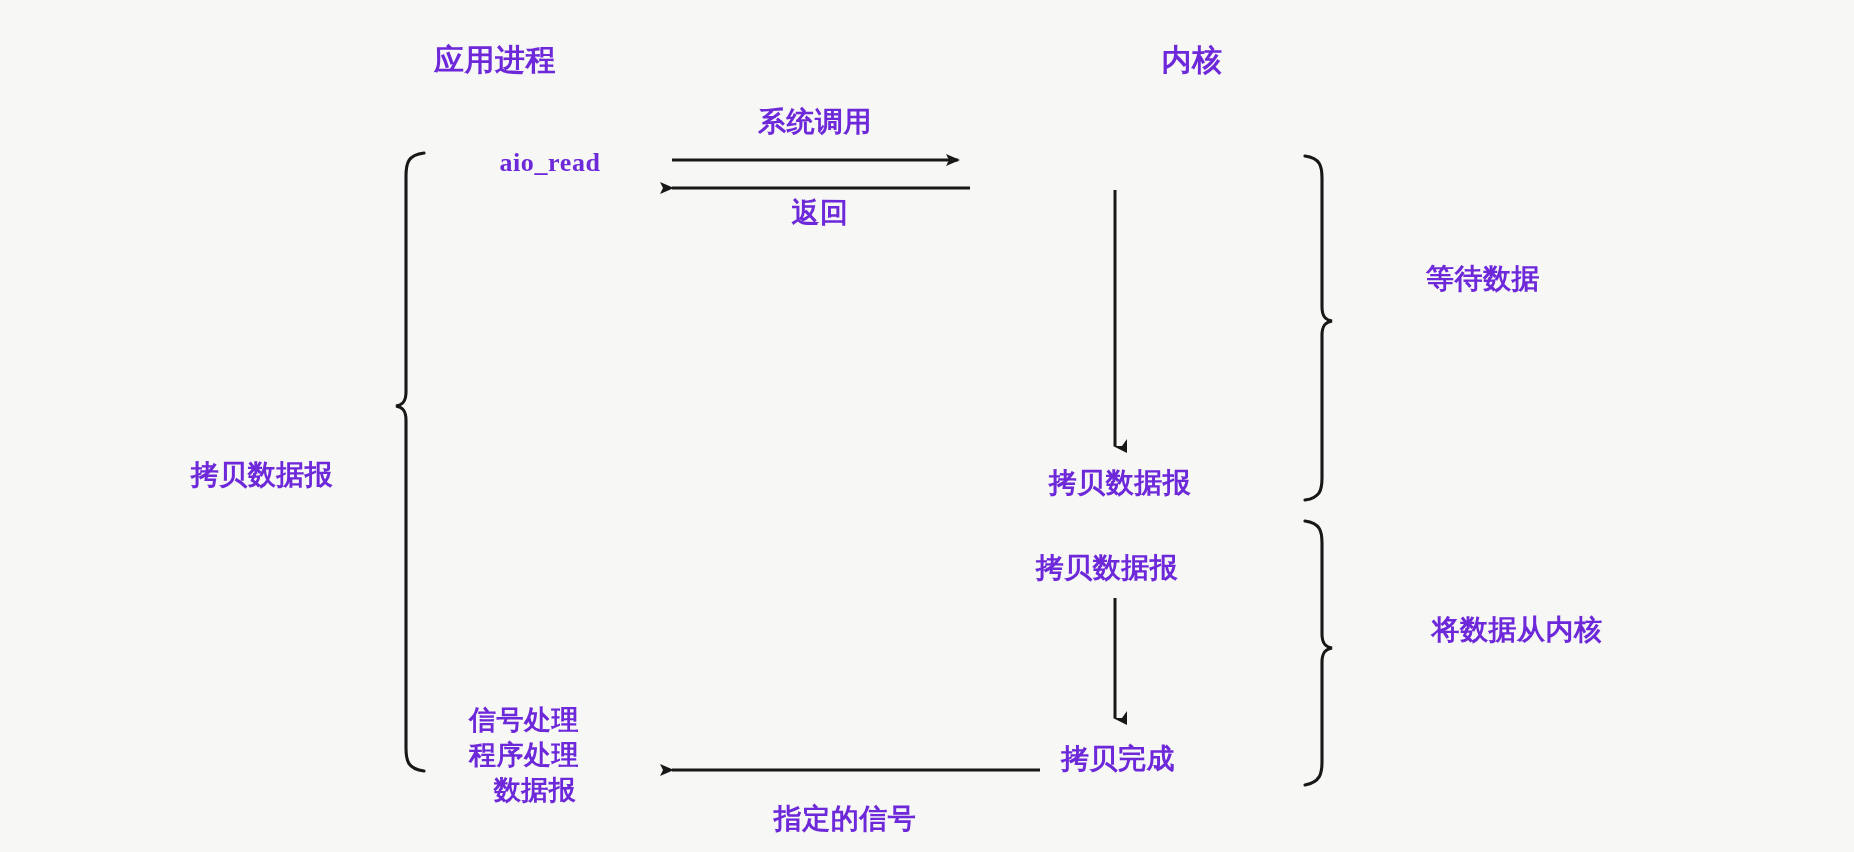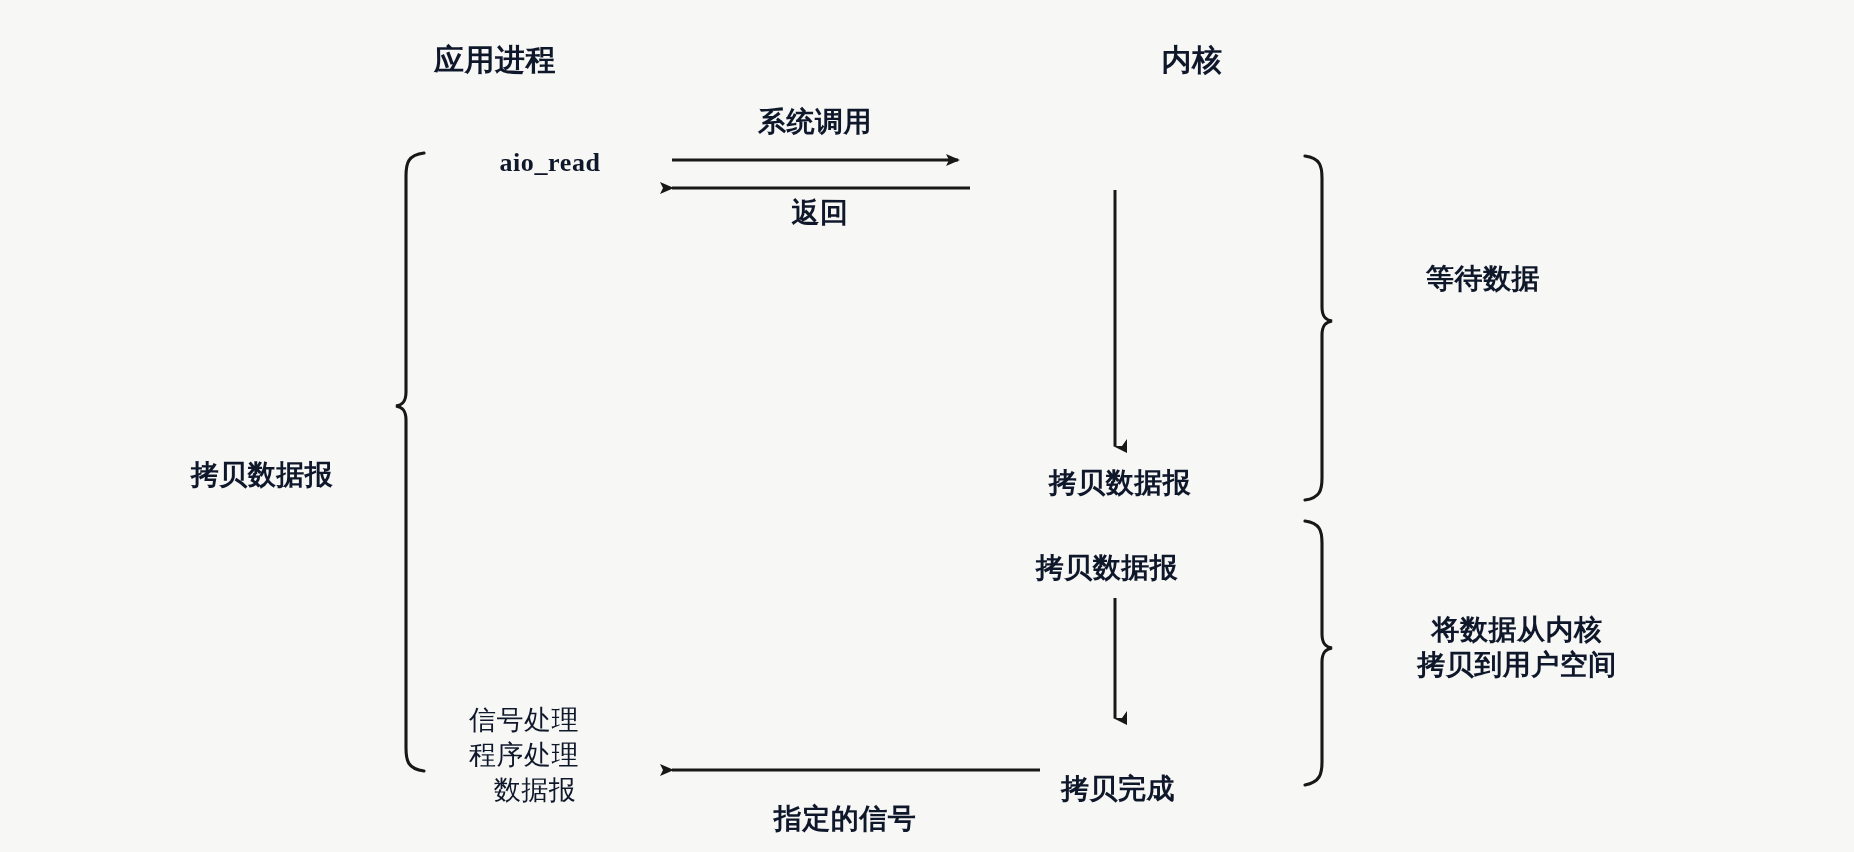--- a/index.html
+++ b/index.html
@@ -13,35 +13,35 @@
     height: 852px;
     background: #f7f7f5;
     overflow: hidden;
     font-family: "Liberation Sans", "DejaVu Sans", sans-serif;
     color: #1a1a1a;
   }
   .lbl {
     position: absolute;
     white-space: pre;
     line-height: 1.18;
-    color: #0f172a;
+    color: #6d28d9;
     letter-spacing: 0.5px;
   }
   .col-title {
     font-weight: bold;
     font-size: 30px;
     text-align: center;
   }
   .cjk {
     font-weight: bold;
     font-size: 28px;
     text-align: center;
   }
   .cjk-sm {
-    font-weight: normal;
+    font-weight: bold;
     font-size: 27px;
     text-align: center;
   }
   .mono-lbl {
     font-family: "Liberation Serif", "DejaVu Serif", serif;
     font-size: 26px;
     font-weight: 600;
     text-align: center;
     letter-spacing: 0.6px;
   }
@@ -132,29 +132,28 @@
 
   <div class="lbl cjk ctr" style="left:815px; top:105px;">系统调用</div>
 
   <div class="lbl cjk ctr" style="left:820px; top:196px;">返回</div>
 
 
   <div class="lbl cjk ctr" style="left:1120px; top:466px;">拷贝数据报</div>
 
   <div class="lbl cjk ctr" style="left:1107px; top:551px;">拷贝数据报</div>
 
-  <div class="lbl cjk ctr" style="left:1118px; top:772px;">拷贝完成</div>
+  <div class="lbl cjk ctr" style="left:1118px; top:742px;">拷贝完成</div>
 
   <div class="lbl cjk ctr" style="left:262px; top:458px;">拷贝数据报</div>
 
   <div class="lbl cjk ctr" style="left:1483px; top:262px;">等待数据</div>
 
   <div class="lbl cjk ctr" style="left:1517px; top:613px;">将数据从内核</div>
 
-  <div class="lbl cjk ctr" style="left:1517px; top:648px;">拷贝到用户空间</div>
 
   <div class="lbl cjk-sm ctr" style="left:524px; top:705px;">信号处理</div>
 
   <div class="lbl cjk-sm ctr" style="left:524px; top:740px;">程序处理</div>
 
   <div class="lbl cjk-sm ctr" style="left:535px; top:775px;">数据报</div>
 
 
   <div class="lbl cjk ctr" style="left:845px; top:802px;">指定的信号</div>
 

